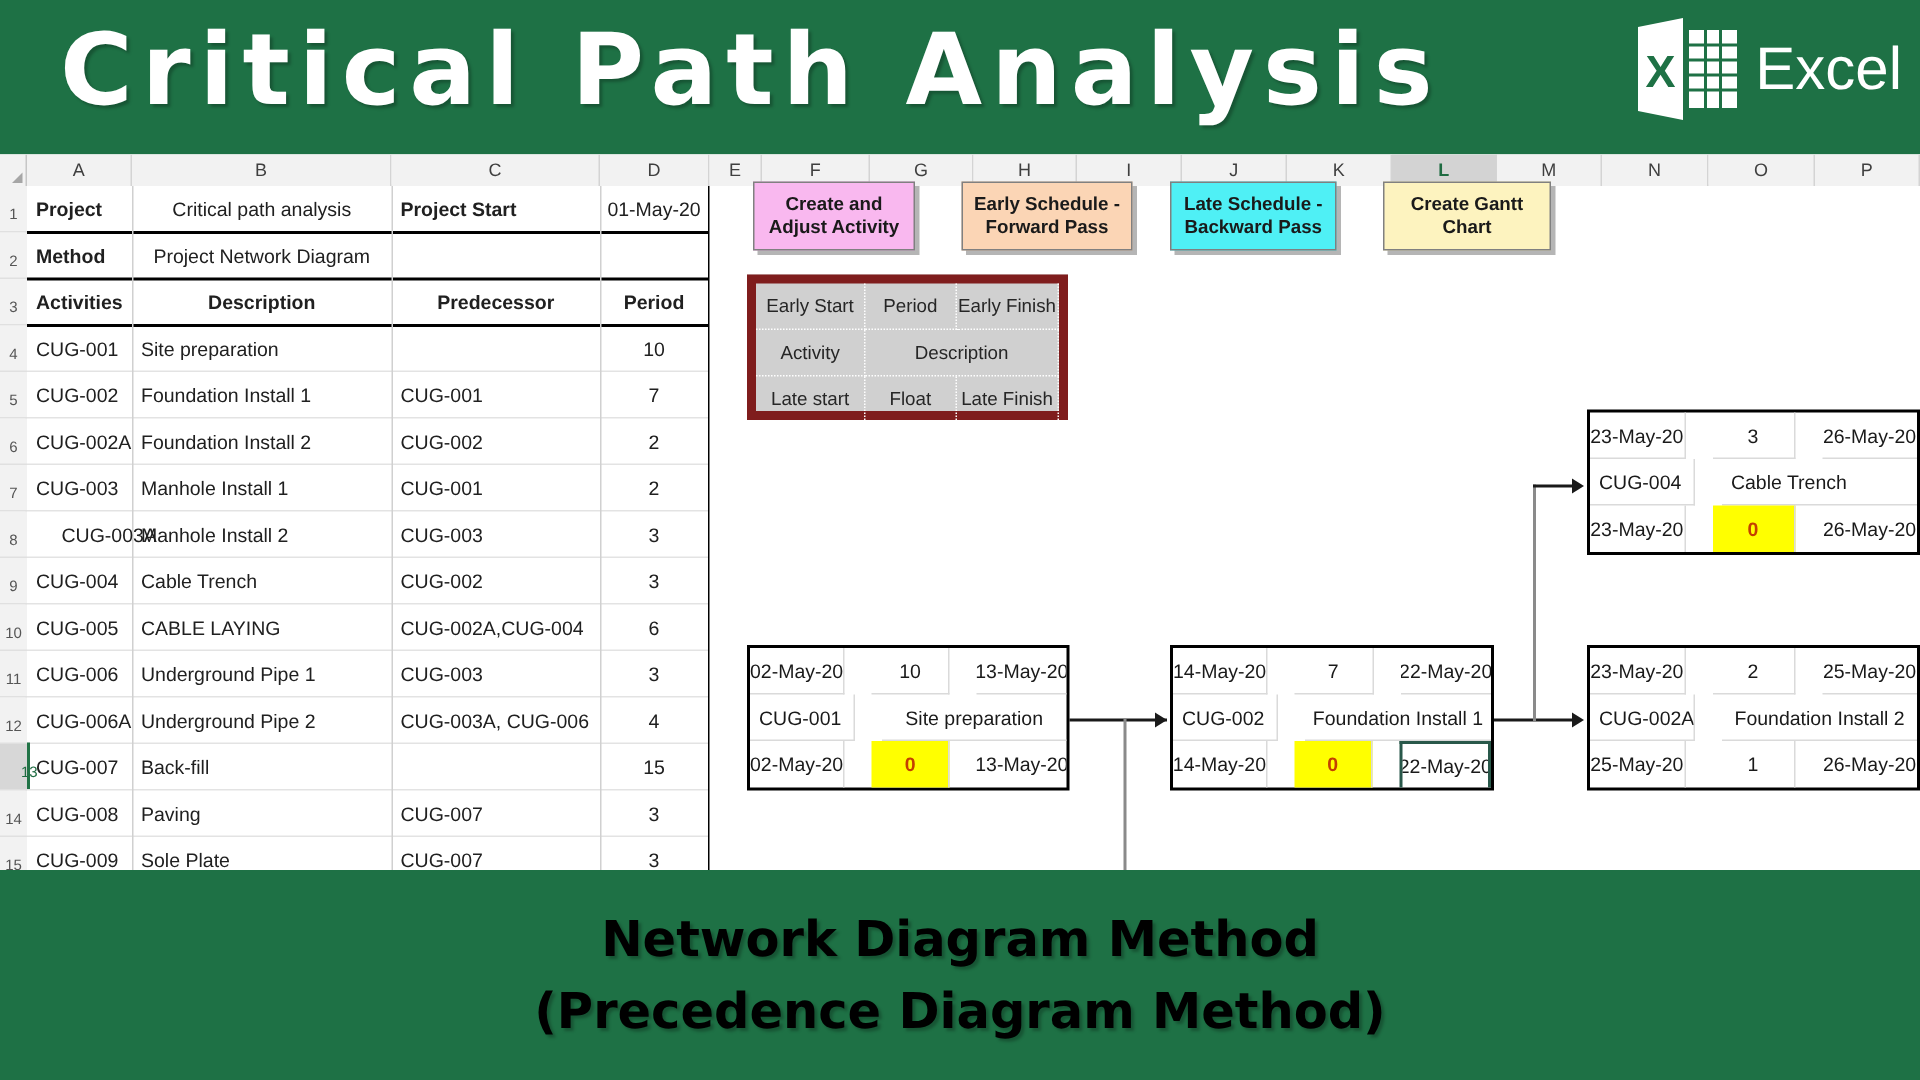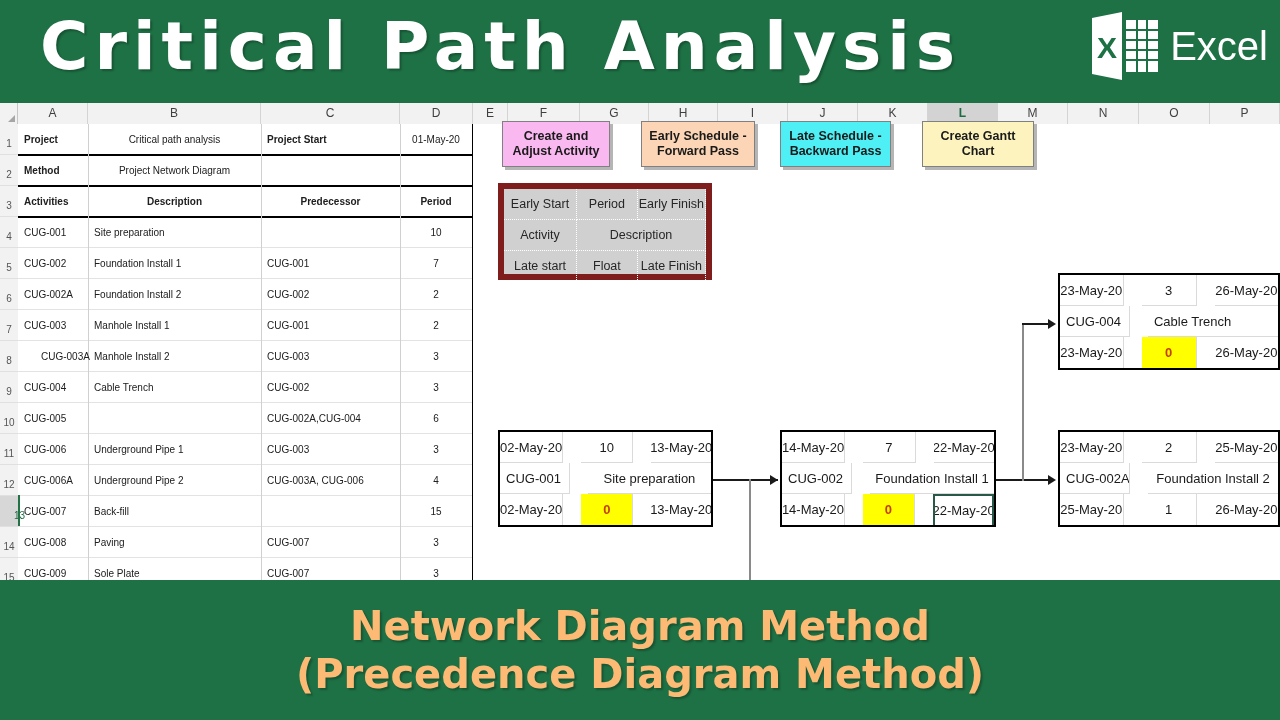--- a/index.html
+++ b/index.html
@@ -75,21 +75,21 @@
     border-bottom: 1px solid #e0e0e0; background: #f2f2f2;
     font-family: "Liberation Sans", sans-serif;
   }
   .rowh.sel { background: #d7d7d7; color: #1e6b41; padding-left: 14px; }
 
   
   #grid {
     position: absolute; left: 18px; top: 21px; width: 1262px; height: 456px;
   }
   .cell {
-    position: absolute; font-size: 10px; color: #202020;
+    position: absolute; font-size: 13px; color: #202020;
     font-family: "Liberation Sans", sans-serif;
     display: flex; align-items: center; padding: 0 6px;
     white-space: nowrap; overflow: hidden;
   }
   .cell.b { font-weight: bold; }
   .cell.c { justify-content: center; }
 
   .hline { position: absolute; background: #e3e3e3; height: 1px; }
   .hline.thick { background: #000000; height: 2px; }
   .vline { position: absolute; background: #d0d0d0; width: 1px; }
@@ -146,21 +146,21 @@
     border-color: transparent transparent transparent #1a1a1a;
   }
 
   
   #footer-banner {
     position: absolute; left: 0; top: 580px; width: 1280px; height: 140px;
     background: #1e7145; display: flex; flex-direction: column;
     align-items: center; justify-content: center;
   }
   #footer-banner div {
-    font-size: 40px; font-weight: bold; color: #fdba74;
+    font-size: 33px; font-weight: bold; color: #000000;
     font-family: "DejaVu Sans", sans-serif; line-height: 48px;
     text-shadow: 2px 2px 2px rgba(0,0,0,0.25);
   }
 </style>
 </head>
 <body>
 
 <div id="header-banner">
   <div id="header-title">Critical Path Analysis</div>
   <div id="excel-logo-wrap">
@@ -286,20 +286,21 @@
     <div class="cell" style="left:70px;top:217px;width:173px;height:30px">Manhole Install 2</div>
     <div class="cell" style="left:243px;top:217px;width:139px;height:30px">CUG-003</div>
     <div class="cell c" style="left:382px;top:217px;width:72px;height:30px">3</div>
 
     <div class="cell" style="left:0;top:248px;width:70px;height:30px">CUG-004</div>
     <div class="cell" style="left:70px;top:248px;width:173px;height:30px">Cable Trench</div>
     <div class="cell" style="left:243px;top:248px;width:139px;height:30px">CUG-002</div>
     <div class="cell c" style="left:382px;top:248px;width:72px;height:30px">3</div>
 
     <div class="cell" style="left:0;top:279px;width:70px;height:30px">CUG-005</div>
+    <div class="cell" style="left:70px;top:279px;width:173px;height:30px">CABLE LAYING</div>
     <div class="cell" style="left:243px;top:279px;width:139px;height:30px">CUG-002A,CUG-004</div>
     <div class="cell c" style="left:382px;top:279px;width:72px;height:30px">6</div>
 
     <div class="cell" style="left:0;top:310px;width:70px;height:30px">CUG-006</div>
     <div class="cell" style="left:70px;top:310px;width:173px;height:30px">Underground Pipe 1</div>
     <div class="cell" style="left:243px;top:310px;width:139px;height:30px">CUG-003</div>
     <div class="cell c" style="left:382px;top:310px;width:72px;height:30px">3</div>
 
     <div class="cell" style="left:0;top:341px;width:70px;height:30px">CUG-006A</div>
     <div class="cell" style="left:70px;top:341px;width:173px;height:30px">Underground Pipe 2</div>

